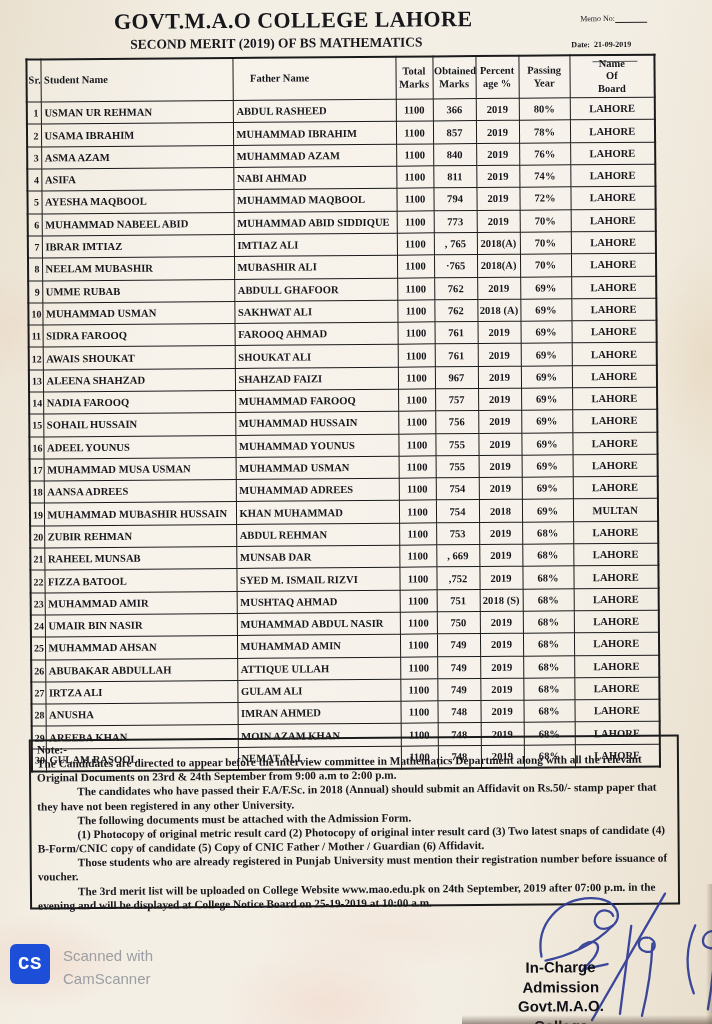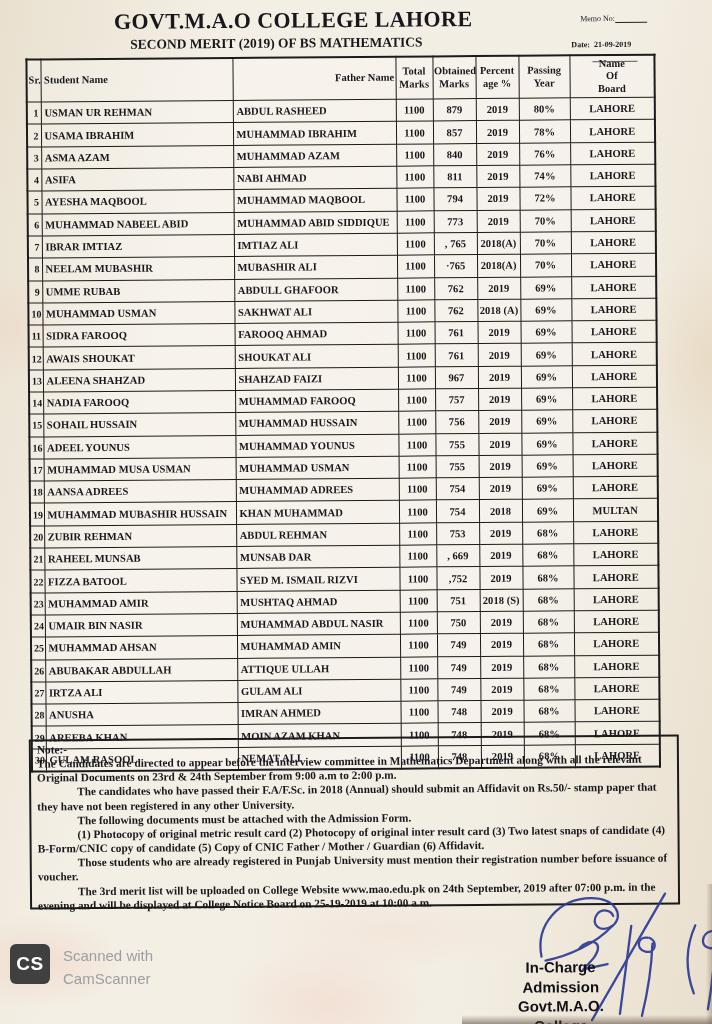--- a/index.html
+++ b/index.html
@@ -45,22 +45,22 @@
   .note p{margin:0}
   .note p.ind{text-indent:40px}
   .note-head{margin:0;font-weight:bold}
 
   .sig-svg{position:absolute;left:492px;top:888px;width:226px;height:136px}
   .sig-block{position:absolute;left:499px;top:959px;width:116px;text-align:center;
     font-family:"Liberation Sans",sans-serif;font-size:15px;font-weight:bold;
     line-height:1.3;color:#101016}
 
   .cam{position:absolute;left:10px;top:944px;display:flex;align-items:flex-start;gap:13px}
-  .cs-logo{width:40px;height:40px;background:#404040;border-radius:6px;color:#ffffff;
-    font-family:Liberation Sans, sans-serif;font-weight:bold;font-size:19px;
+  .cs-logo{width:40px;height:40px;background:#1d4ed8;border-radius:6px;color:#ffffff;
+    font-family:Liberation Mono, monospace;font-weight:bold;font-size:19px;
     display:flex;align-items:center;justify-content:center;letter-spacing:.5px}
   .cam-text{font-family:"Liberation Sans",sans-serif;font-size:15px;color:#9b9ea2;line-height:1.55}
 
   .bottom-shade{position:absolute;right:0;bottom:0;width:250px;height:9px;
     background:linear-gradient(to top,rgba(72,52,42,.5),transparent)}
   .right-shade{position:absolute;right:0;bottom:0;width:6px;height:140px;
     background:linear-gradient(to left,rgba(80,60,48,.28),transparent)}
 </style>
 </head>
 <body>
@@ -86,37 +86,37 @@
       <col style="width:37px">
         <col style="width:43px">
         <col style="width:43px">
       <col style="width:51px">
         <col style="width:85px">
     </colgroup>
     <thead>
       <tr>
         <th>Sr.</th>
         <th style="text-align:left;padding-left:3px">Student Name</th>
-        <th style="text-align:right;padding-left:3px">Father Name</th>
+        <th style="text-align:left;padding-left:17px">Father Name</th>
         <th>Total Marks</th>
         <th>Obtained Marks</th>
         <th>Percent age %</th>
         <th>Passing Year</th>
         <th class="board">Name
 Of
 Board</th>
       </tr>
     </thead>
     <tbody>
         <tr>
           <td class="sr">1</td>
           <td class="l">USMAN UR REHMAN</td>
           <td class="l">ABDUL RASHEED</td>
           <td class="c">1100</td>
-          <td class="c">879</td>
+          <td class="c">366</td>
           <td class="c">2019</td>
           <td class="c">80%</td>
           <td class="c">LAHORE</td>
         </tr>
         <tr>
           <td class="sr">2</td>
           <td class="l">USAMA IBRAHIM</td>
           <td class="l">MUHAMMAD IBRAHIM</td>
           <td class="c">1100</td>
           <td class="c">857</td>

